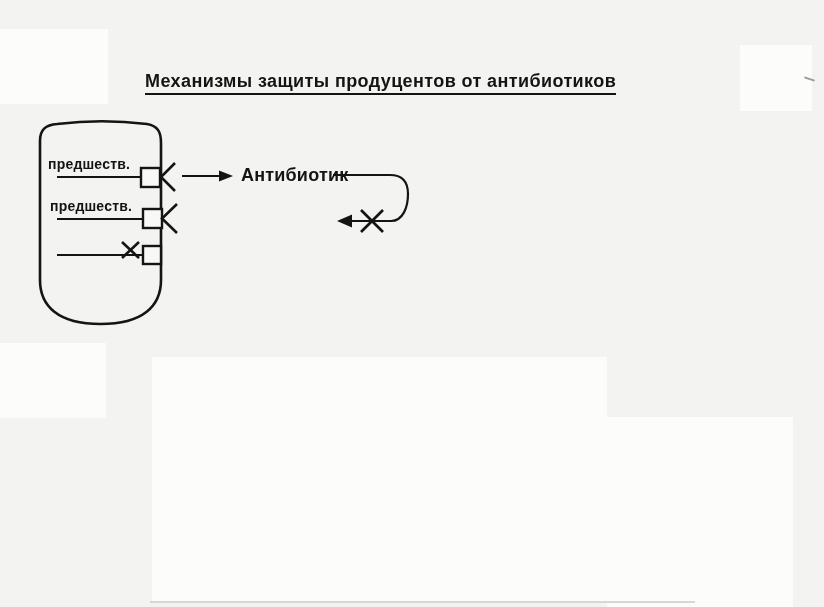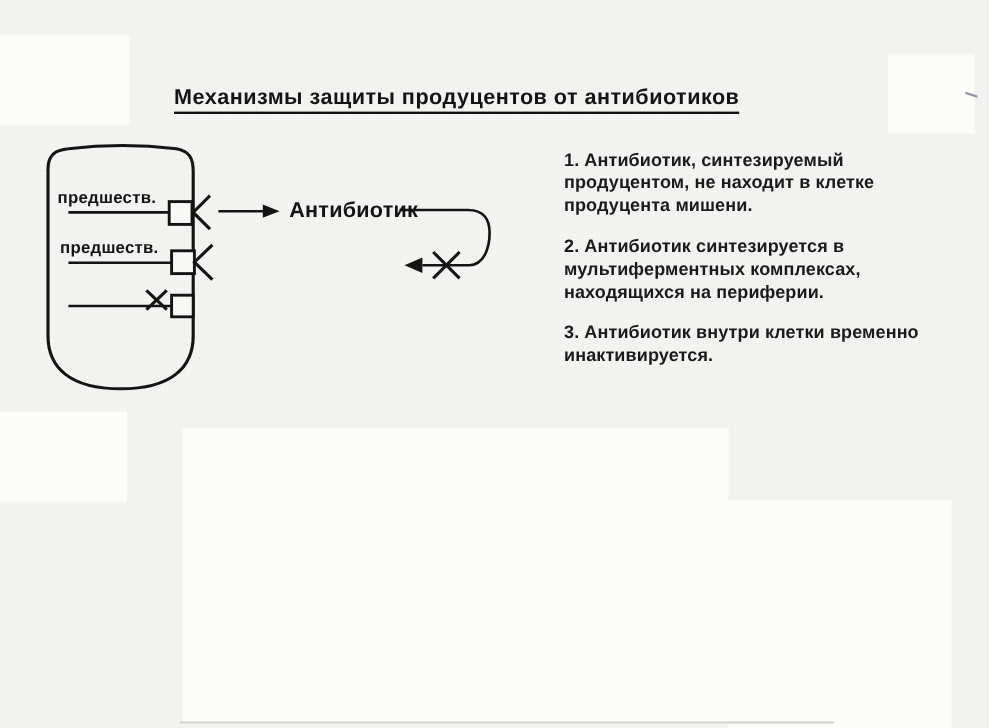--- a/index.html
+++ b/index.html
@@ -83,19 +83,14 @@
       <line x1="383" y1="210" x2="361" y2="232" stroke="#141414" stroke-width="2.6"></line>
     </g>
   </svg>
 
   <h1 class="title">Механизмы защиты продуцентов от антибиотиков</h1>
 
   <span class="lbl lbl-precursor-1">предшеств.</span>
   <span class="lbl lbl-precursor-2">предшеств.</span>
   <span class="lbl lbl-antibiotic">Антибиотик</span>
 
-  <div class="notes">
-    <p>1. Антибиотик, синтезируемый продуцентом, не находит в клетке продуцента мишени.</p>
-    <p>2. Антибиотик синтезируется в мультиферментных комплексах, находящихся на периферии.</p>
-    <p>3. Антибиотик внутри клетки временно инактивируется.</p>
-  </div>
 
 </div>
 
 </body></html>

